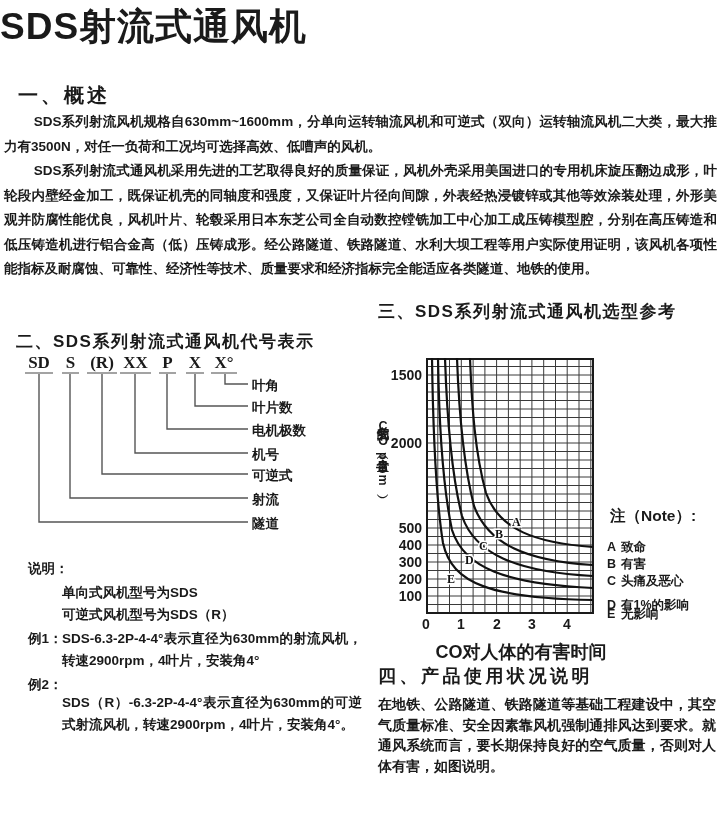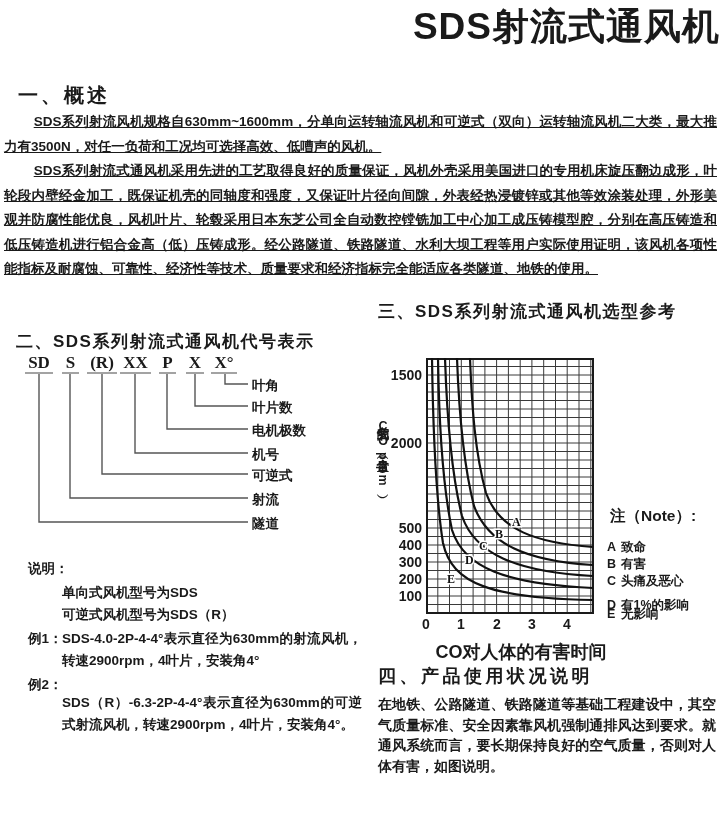--- a/index.html
+++ b/index.html
@@ -2,25 +2,25 @@
 <html><head>
 <meta charset="utf-8">
 <style>
   html,body{margin:0;padding:0;background:#fff;}
   .page{
     position:relative;width:720px;height:813px;background:#ffffff;
     color:#1a1a1a;font-family:"Liberation Sans",sans-serif;font-weight:700;
     overflow:hidden;
   }
   .abs{position:absolute;}
-  .title{top:2px;left:0;width:720px;text-align:right;font-size:37px;letter-spacing:1px;}
+  .title{top:2px;left:0;width:720px;text-align:left;font-size:37px;letter-spacing:1px;}
   .h-major{left:18px;top:82px;font-size:20px;letter-spacing:3px;}
   .h-sub{font-size:17px;letter-spacing:1.5px;}
   .h-usage{left:378px;top:664px;font-size:18px;letter-spacing:3.5px;}
-  .overview{left:4px;top:110px;width:713px;text-decoration:underline;}
+  .overview{left:4px;top:110px;width:713px;}
   .body-text{font-size:13.5px;line-height:24.5px;text-align:justify;margin:0;}
   .indent{text-indent:2.2em;}
   .tok{
     position:absolute;top:353px;font-family:"Liberation Serif",serif;
     font-size:17px;font-weight:700;text-align:center;line-height:19px;
     border-bottom:2px solid #a3a3a3;
   }
   .dlabel{position:absolute;left:252px;font-size:13.5px;line-height:15px;}
   .note{font-size:13.5px;line-height:22px;}
   .note-text{width:300px;text-align:justify;}
@@ -72,21 +72,21 @@
   <div class="dlabel" style="top:447px;">机号</div>
   <div class="dlabel" style="top:468px;">可逆式</div>
   <div class="dlabel" style="top:492px;">射流</div>
   <div class="dlabel" style="top:516px;">隧道</div>
 
   <div class="notes-label" style="left:28px;top:558px;">说明：</div>
   <div class="abs note" style="left:62px;top:582px;">单向式风机型号为SDS</div>
   <div class="abs note" style="left:62px;top:604px;">可逆式风机型号为SDS（R）</div>
 
   <div class="notes-label" style="left:28px;top:628px;">例1：</div>
-  <div class="abs note note-text" style="left:62px;top:628px;">SDS-4.0-2P-4-4°表示直径为630mm的射流风机，转速2900rpm，4叶片，安装角4°</div>
+  <div class="abs note note-text" style="left:62px;top:628px;">SDS-6.3-2P-4-4°表示直径为630mm的射流风机，转速2900rpm，4叶片，安装角4°</div>
 
   <div class="notes-label" style="left:28px;top:674px;">例2：</div>
   <div class="abs note note-text" style="left:62px;top:692px;">SDS（R）-6.3-2P-4-4°表示直径为630mm的可逆式射流风机，转速2900rpm，4叶片，安装角4°。</div>
 
   <div class="abs h-sub" style="left:378px;top:300px;">三、SDS系列射流式通风机选型参考</div>
 
   <div class="abs ylabel">
     <span class="cjk">空气的CO含量</span><span class="unit">（p·pm）</span>
   </div>
 

